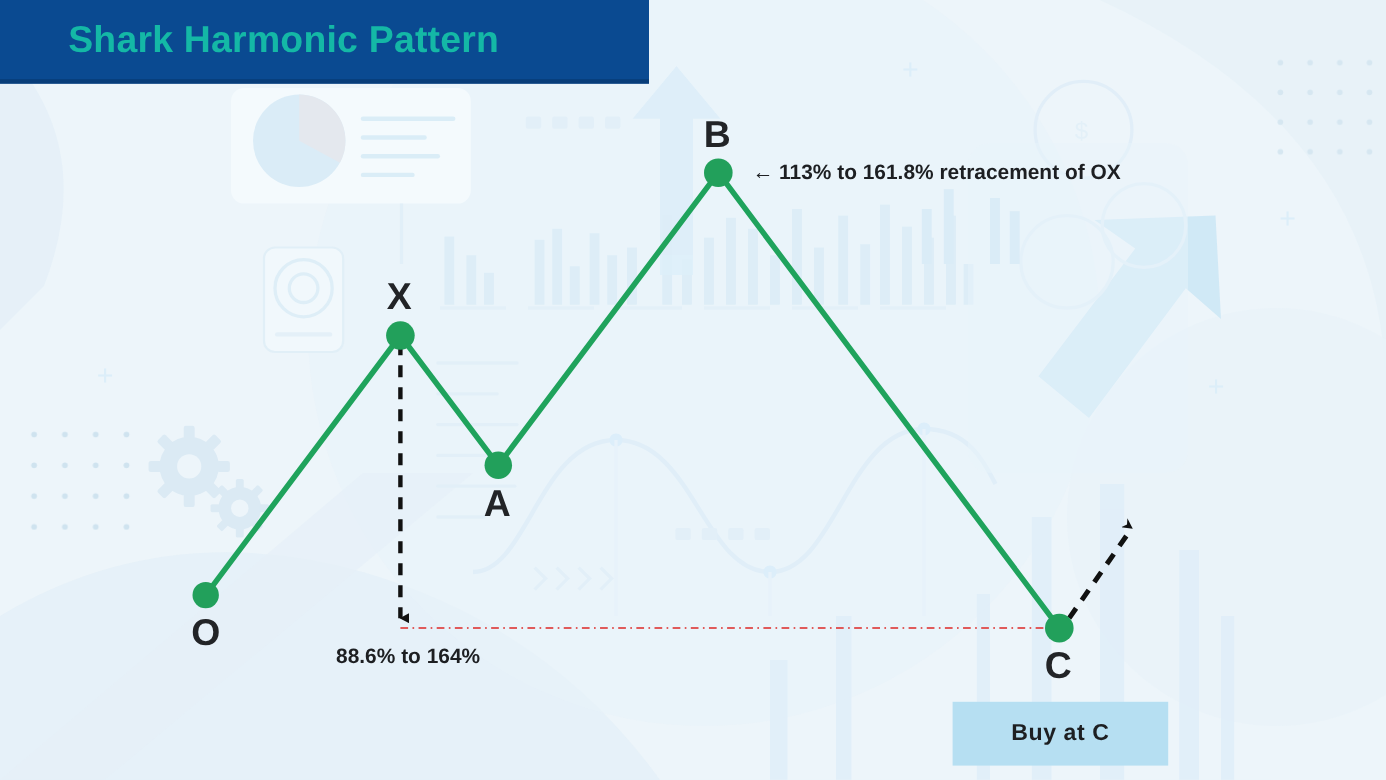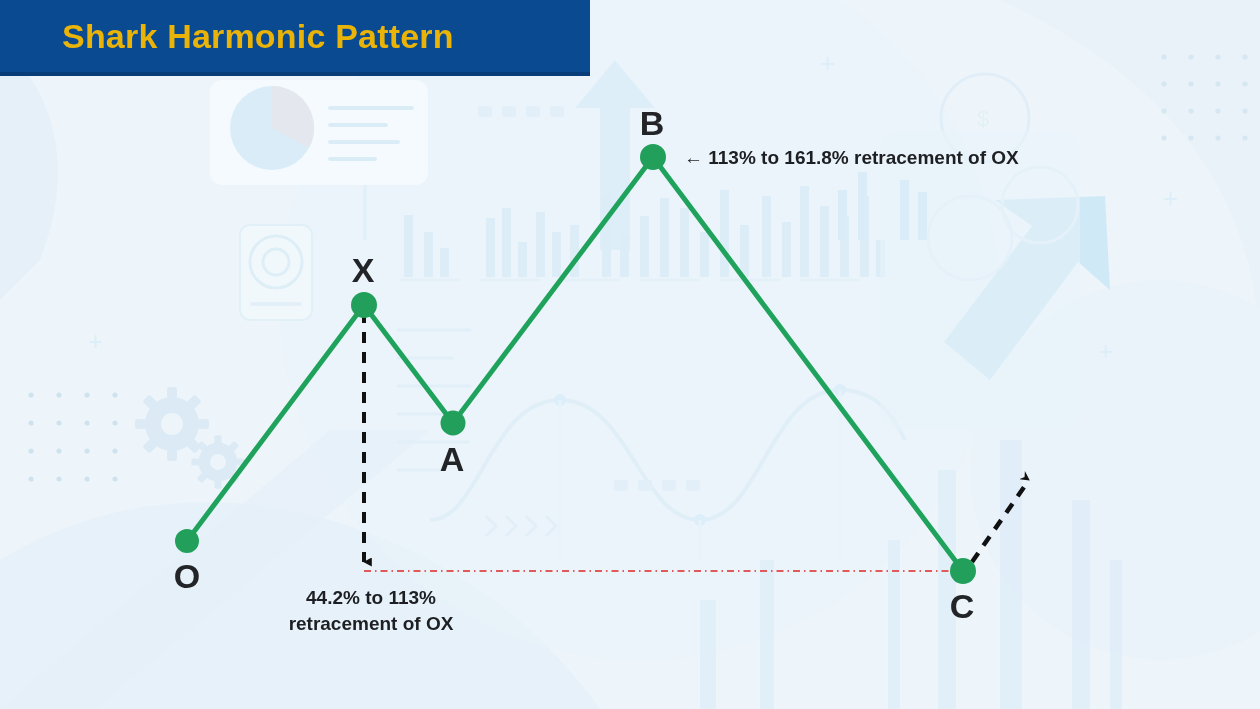--- a/index.html
+++ b/index.html
@@ -29,21 +29,21 @@
     top: 0;
     width: 590px;
     height: 76px;
     background: #0a4a91;
     border-bottom: 4px solid #083d79;
     box-sizing: border-box;
     display: flex;
     align-items: center;
   }
   #title-text {
-    color: #eab308;
+    color: #14b8a6;
     font-size: 34px;
     font-weight: bold;
     letter-spacing: 0.2px;
     margin-left: 62px;
     font-family: "Liberation Sans", sans-serif;
   }
   
   #chart-svg {
     position: absolute;
     inset: 0;
@@ -318,18 +318,20 @@
 
   <div class="node-label" style="left:187px; top:576px;">O</div>
   <div class="node-label" style="left:363px; top:270px;">X</div>
   <div class="node-label" style="left:452px; top:459px;">A</div>
   <div class="node-label" style="left:652px; top:123px;">B</div>
   <div class="node-label" style="left:962px; top:606px;">C</div>
 
   <div class="annot" id="annot-b">← 113% to 161.8% retracement of OX</div>
 
   <div class="annot" id="annot-ox">
-    <div>44.2% to 113%</div>
-    <div>retracement of OX</div>
+    <div>88.6% to 164%</div>
   </div>
 
+  <div id="buy-box">
+    <span id="buy-box-label">Buy at C</span>
+  </div>
 
 </div>
 
 </body></html>

